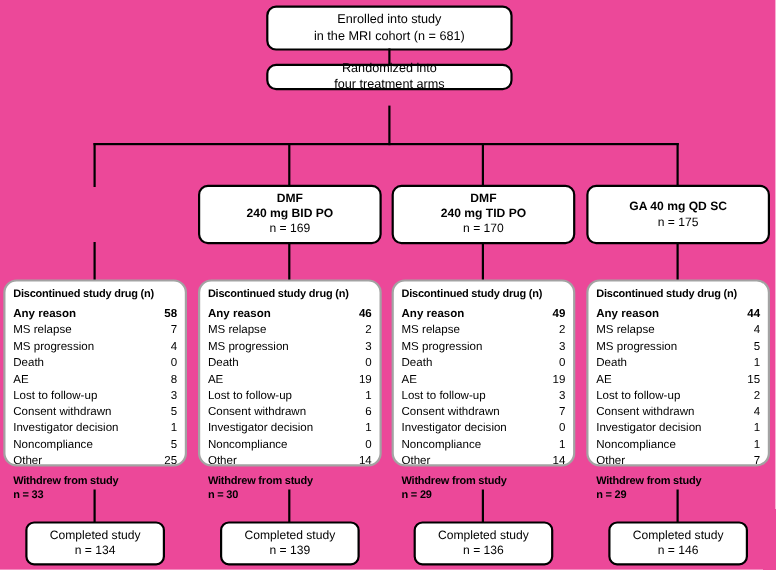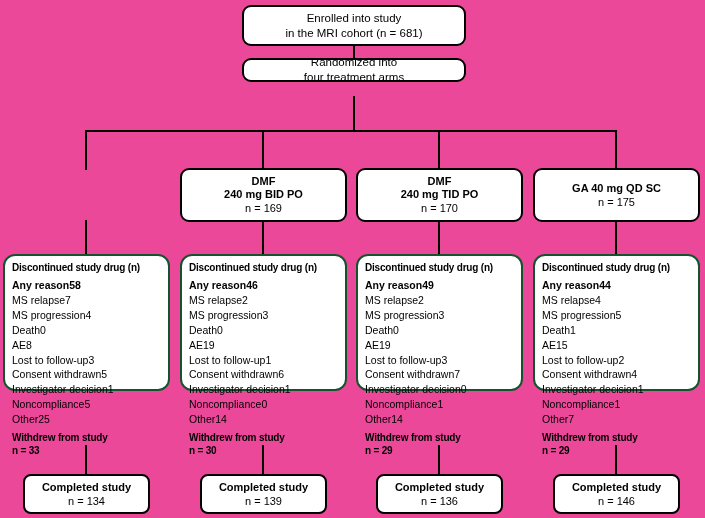--- a/index.html
+++ b/index.html
@@ -31,45 +31,45 @@
   .randomized-box { left: 242px; top: 58px; width: 224px; height: 24px; border-radius: 9px; font-size: 11.5px; line-height: 15px; align-items: center; }
 
   
   .arm-box { top: 168px; width: 167px; height: 54px; border-radius: 9px; font-size: 11px; line-height: 13px; }
   .arm-box .arm-title { font-weight: bold; }
   .arm-box .arm-n { font-weight: normal; margin-top: 1px; }
 
   
   .disc-box {
     position: absolute;
-    top: 254px; width: 167px; height: 137px;
+    top: 254px; width: 167px; height: 170px;
     background: #ffffff;
-    border: 2px solid #14532d;
+    border: 2px solid #a3a3a3;
     border-radius: 12px;
     padding: 3px 7px;
     text-align: left;
   }
   .disc-header {
     font-weight: bold; font-size: 10px; letter-spacing: -0.2px;
     line-height: 13px; margin: 2px 0 4px 0; white-space: nowrap;
   }
   .row {
-    display: flex; 
+    display: flex; justify-content: space-between;
     font-size: 10.5px; line-height: 14.9px; white-space: nowrap;
   }
   .row.bold { font-weight: bold; }
   .withdrew-row {
     display: flex; justify-content: space-between;
     font-weight: bold; font-size: 10px; letter-spacing: -0.2px;
     line-height: 13px; margin-top: 4px; white-space: nowrap; flex-direction: column;
   }
 
   
   .completed-box { top: 474px; width: 127px; height: 40px; border-radius: 8px; font-size: 11px; line-height: 14px; }
-  .completed-box .completed-label { font-weight: bold; }
+  .completed-box .completed-label { font-weight: normal; }
 
   
   .colL0 { left: 3px; }   .colL1 { left: 180px; }  .colL2 { left: 356px; }  .colL3 { left: 533px; }
   .ctr0  { left: 85px; }  .ctr1  { left: 262px; }  .ctr2  { left: 438px; }  .ctr3  { left: 615px; }
   .cmp0  { left: 23px; }  .cmp1  { left: 200px; }  .cmp2  { left: 376px; }  .cmp3  { left: 553px; }
 </style>
 </head>
 <body>
 
 <div class="canvas">

